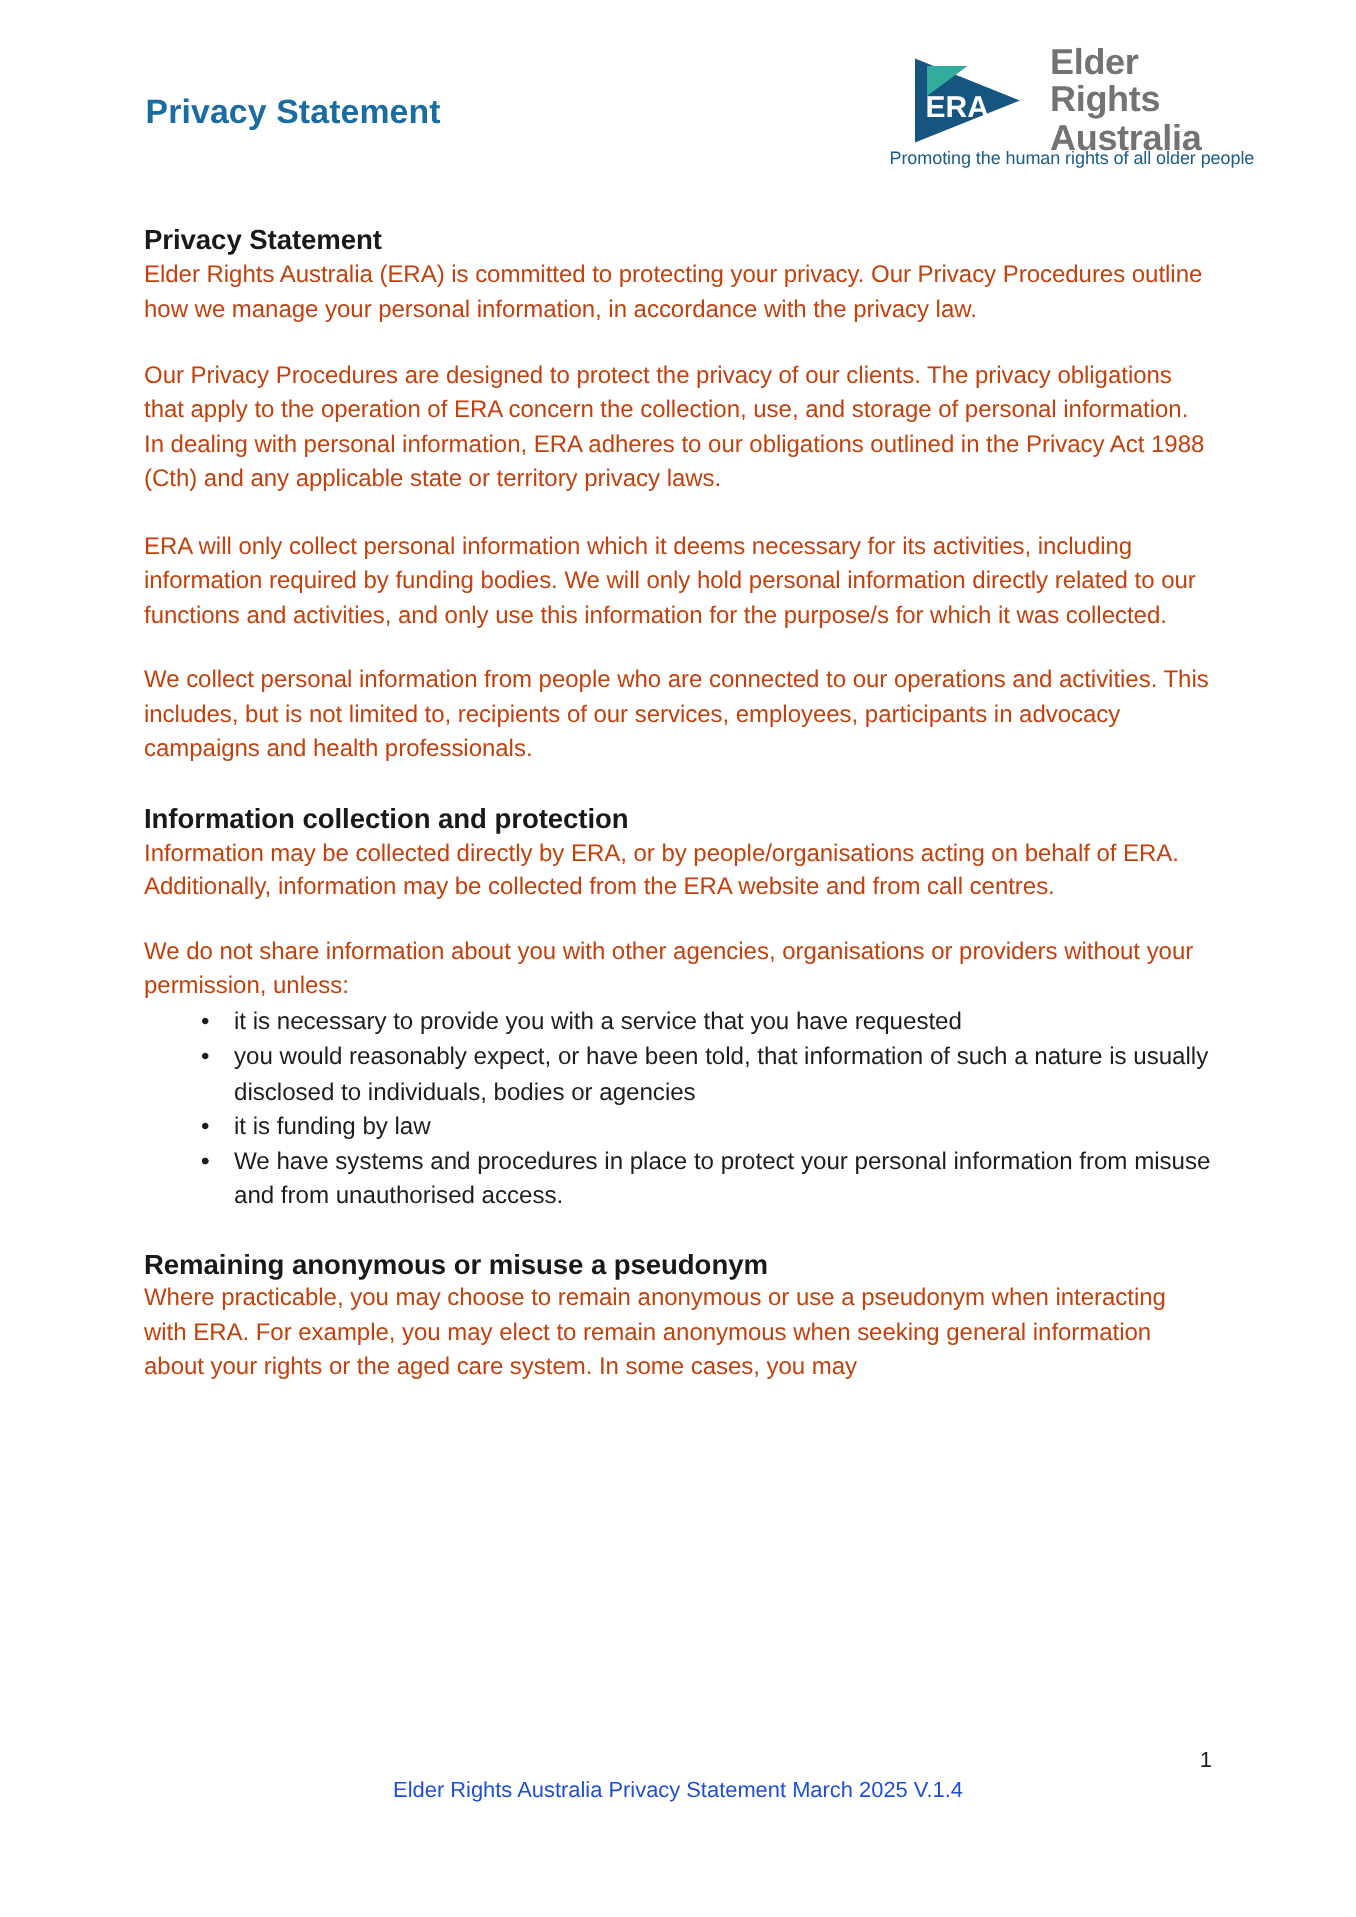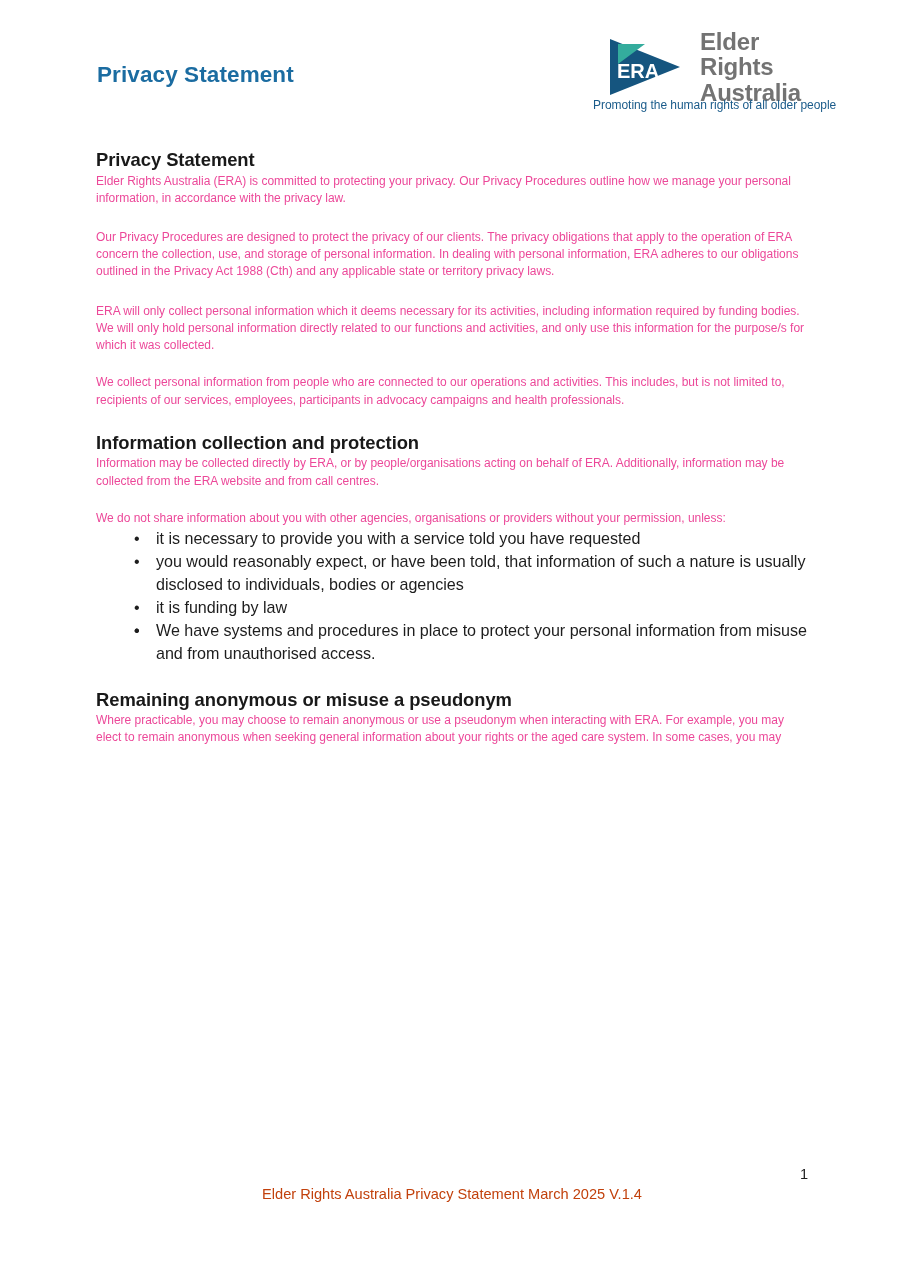--- a/index.html
+++ b/index.html
@@ -91,22 +91,22 @@
   h2.section-heading {
     margin: 0 0 1px 0;
     font-size: 18.4px;
     font-weight: bold;
     color: #191919;
     line-height: 1.28;
     letter-spacing: -0.05px;
   }
   p.para {
     margin: 0;
-    font-size: 12px;
-    color: #ec4899;
+    font-size: 16px;
+    color: #c2410c;
     line-height: 1.435;
     letter-spacing: -0.02px;
   }
   .gap-section { height: 22px; }
   .gap-para { height: 20px; }
 
   ul.bullets {
     margin: 0;
     padding: 0;
     list-style: none;
@@ -137,21 +137,21 @@
   }
   .footer-page-number {
     text-align: right;
     font-size: 14.6px;
     color: #1d1d1d;
     line-height: 1.35;
   }
   .footer-doc-info {
     text-align: center;
     font-size: 14.6px;
-    color: #c2410c;
+    color: #1d4ed8;
     line-height: 1.35;
   }
 </style>
 </head>
 <body>
 
 <div class="page">
 
   <div class="header">
 
@@ -205,21 +205,21 @@
 
     <div>
       <h2 class="section-heading">Information collection and protection</h2>
       <p class="para">Information may be collected directly by ERA, or by people/organisations acting on behalf of ERA. Additionally, information may be collected from the ERA website and from call centres.</p>
       <div class="gap-para"></div>
       <p class="para">We do not share information about you with other agencies, organisations or providers without your permission, unless:</p>
 
       <ul class="bullets">
         <li>
           <span class="bullet-dot">•</span>
-          <span>it is necessary to provide you with a service told you have requested</span>
+          <span>it is necessary to provide you with a service that you have requested</span>
         </li>
         <li>
           <span class="bullet-dot">•</span>
           <span>you would reasonably expect, or have been told, that information of such a nature is usually disclosed to individuals, bodies or agencies</span>
         </li>
         <li>
           <span class="bullet-dot">•</span>
           <span>it is funding by law</span>
         </li>
         <li>

